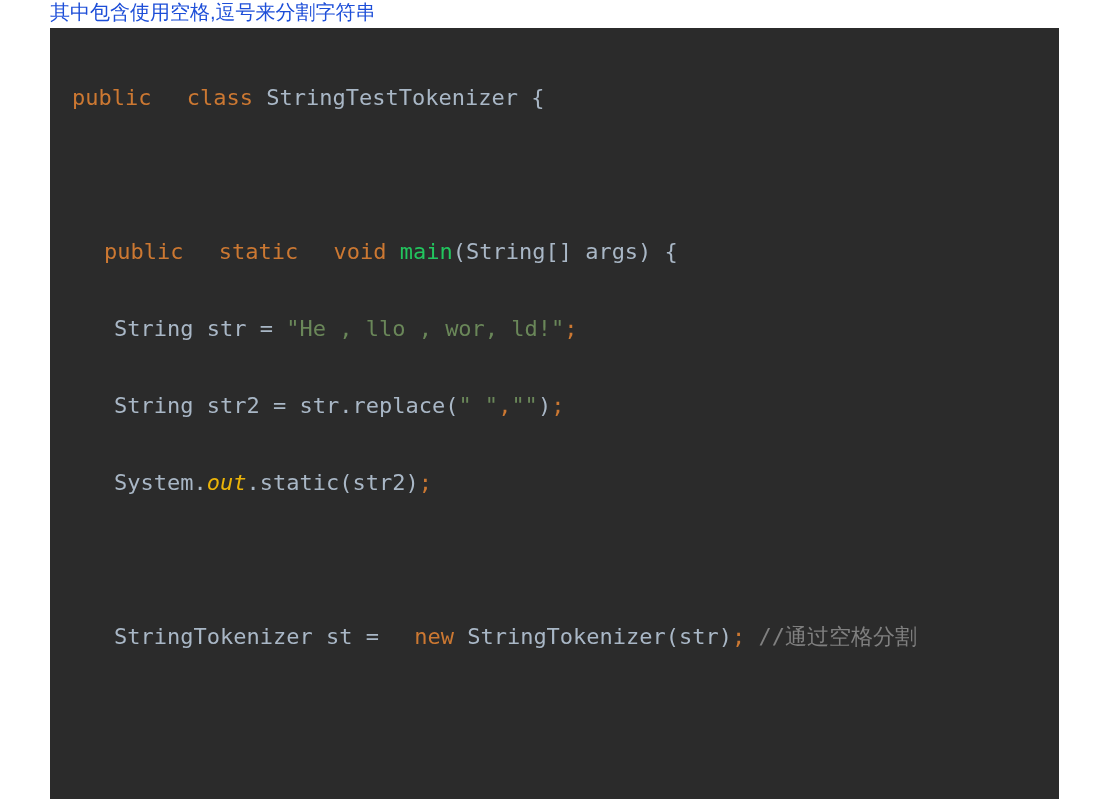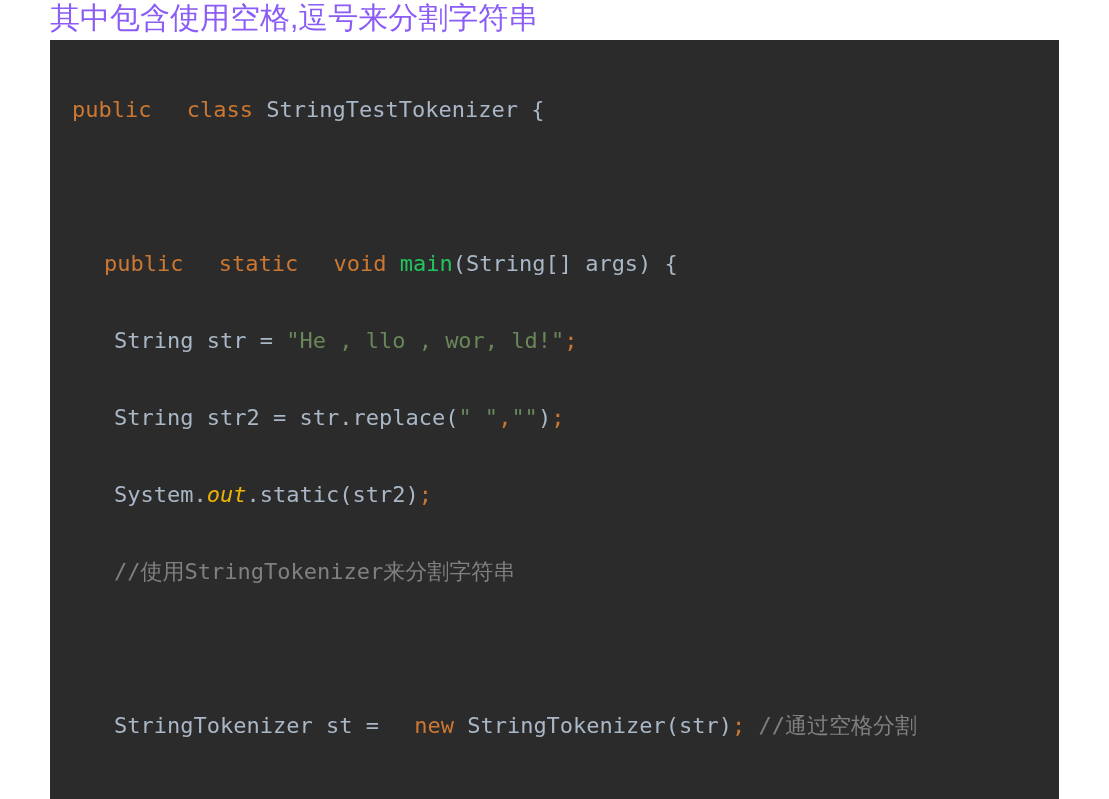--- a/index.html
+++ b/index.html
@@ -4,22 +4,22 @@
   <style>
     * { margin: 0; padding: 0; box-sizing: border-box; }
     body {
       background: #ffffff;
       font-family: "Segoe UI", "Microsoft YaHei", "Helvetica Neue", sans-serif;
       width: 1109px;
       height: 799px;
       overflow: hidden;
     }
     .header-text {
-      font-size: 30px;
-      color: #8b5cf6;
+      font-size: 20px;
+      color: #1d4ed8;
       padding: 0 50px;
       line-height: 1.2;
       font-weight: 400;
     }
     .code-editor {
       background: #2b2b2b;
       margin: 4px 50px 0 50px;
       padding: 12px 0 40px 0;
       font-family: "Segoe UI", "Microsoft YaHei", Consolas, monospace;
       font-size: 22px;
@@ -43,21 +43,20 @@
 
 <div class="header-text">其中包含使用空格,逗号来分割字符串</div>
 
 <div class="code-editor">
 <span class="code-line"><span class="kw">public</span> <span class="kw">class</span> <span class="cls">StringTestTokenizer</span><span> {</span></span>
 <span class="code-line"> </span>
 <span class="code-line indent1"><span class="kw">public</span> <span class="kw">static</span> <span class="kw">void</span> <span class="mth">main</span><span>(String[] args) {</span></span>
 <span class="code-line indent2"><span>String str = </span><span class="str">"He , llo , wor, ld!"</span><span class="punct">;</span></span>
 <span class="code-line indent2"><span>String str2 = str.replace(</span><span class="str">" "</span><span class="punct">,</span><span class="str">""</span><span>)</span><span class="punct">;</span></span>
 <span class="code-line indent2"><span>System.</span><span class="fld">out</span><span>.static(str2)</span><span class="punct">;</span></span>
-<span class="code-line indent2"><span class="cmt">//使用StringTokenizer来分割字符串</span></span>
 <span class="code-line"> </span>
 <span class="code-line indent2"><span>StringTokenizer st = </span><span class="kw">new</span><span> StringTokenizer(str)</span><span class="punct">;</span><span class="cmt"> //通过空格分割</span></span>
 
 
 
 
 
 
 
 

